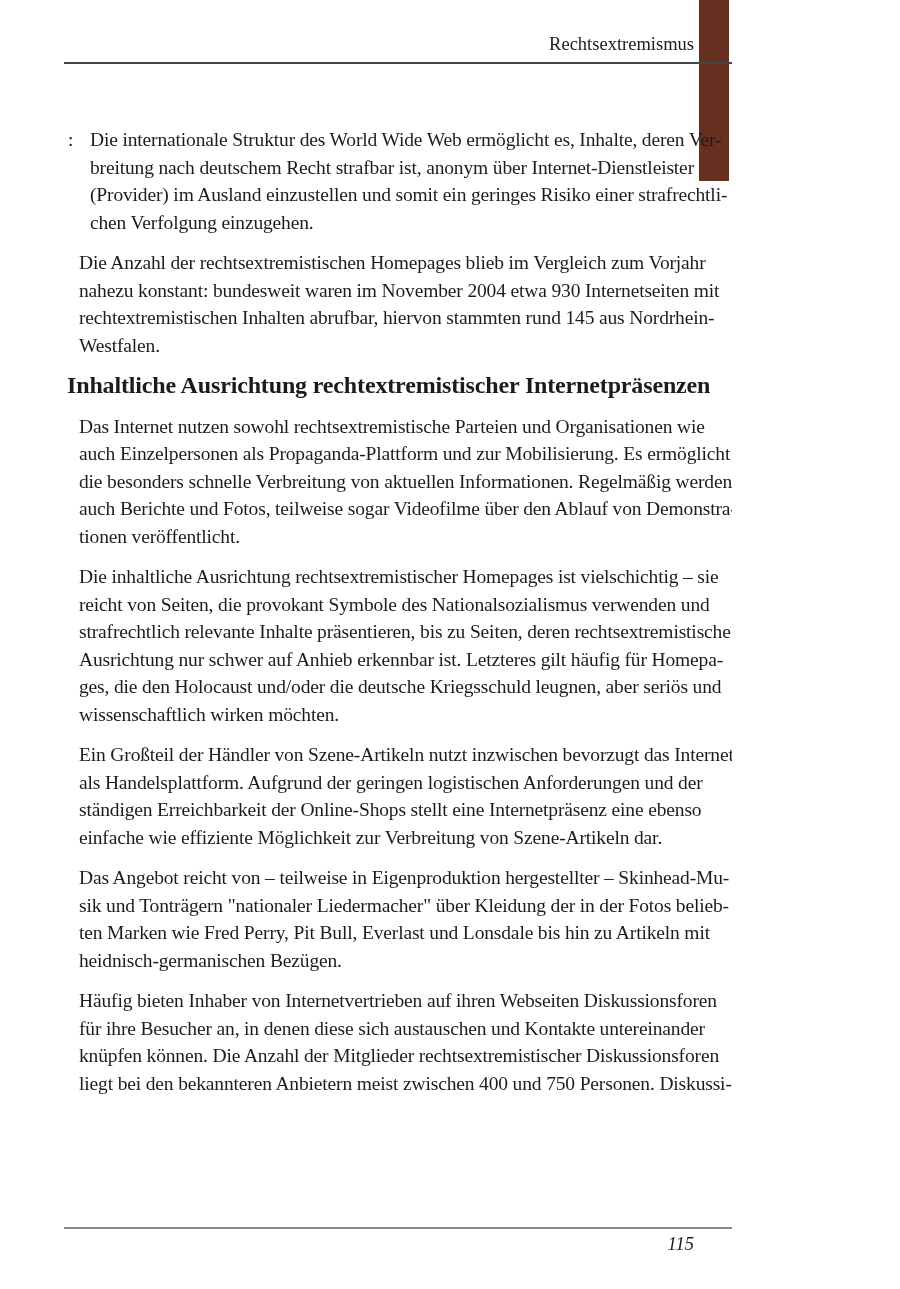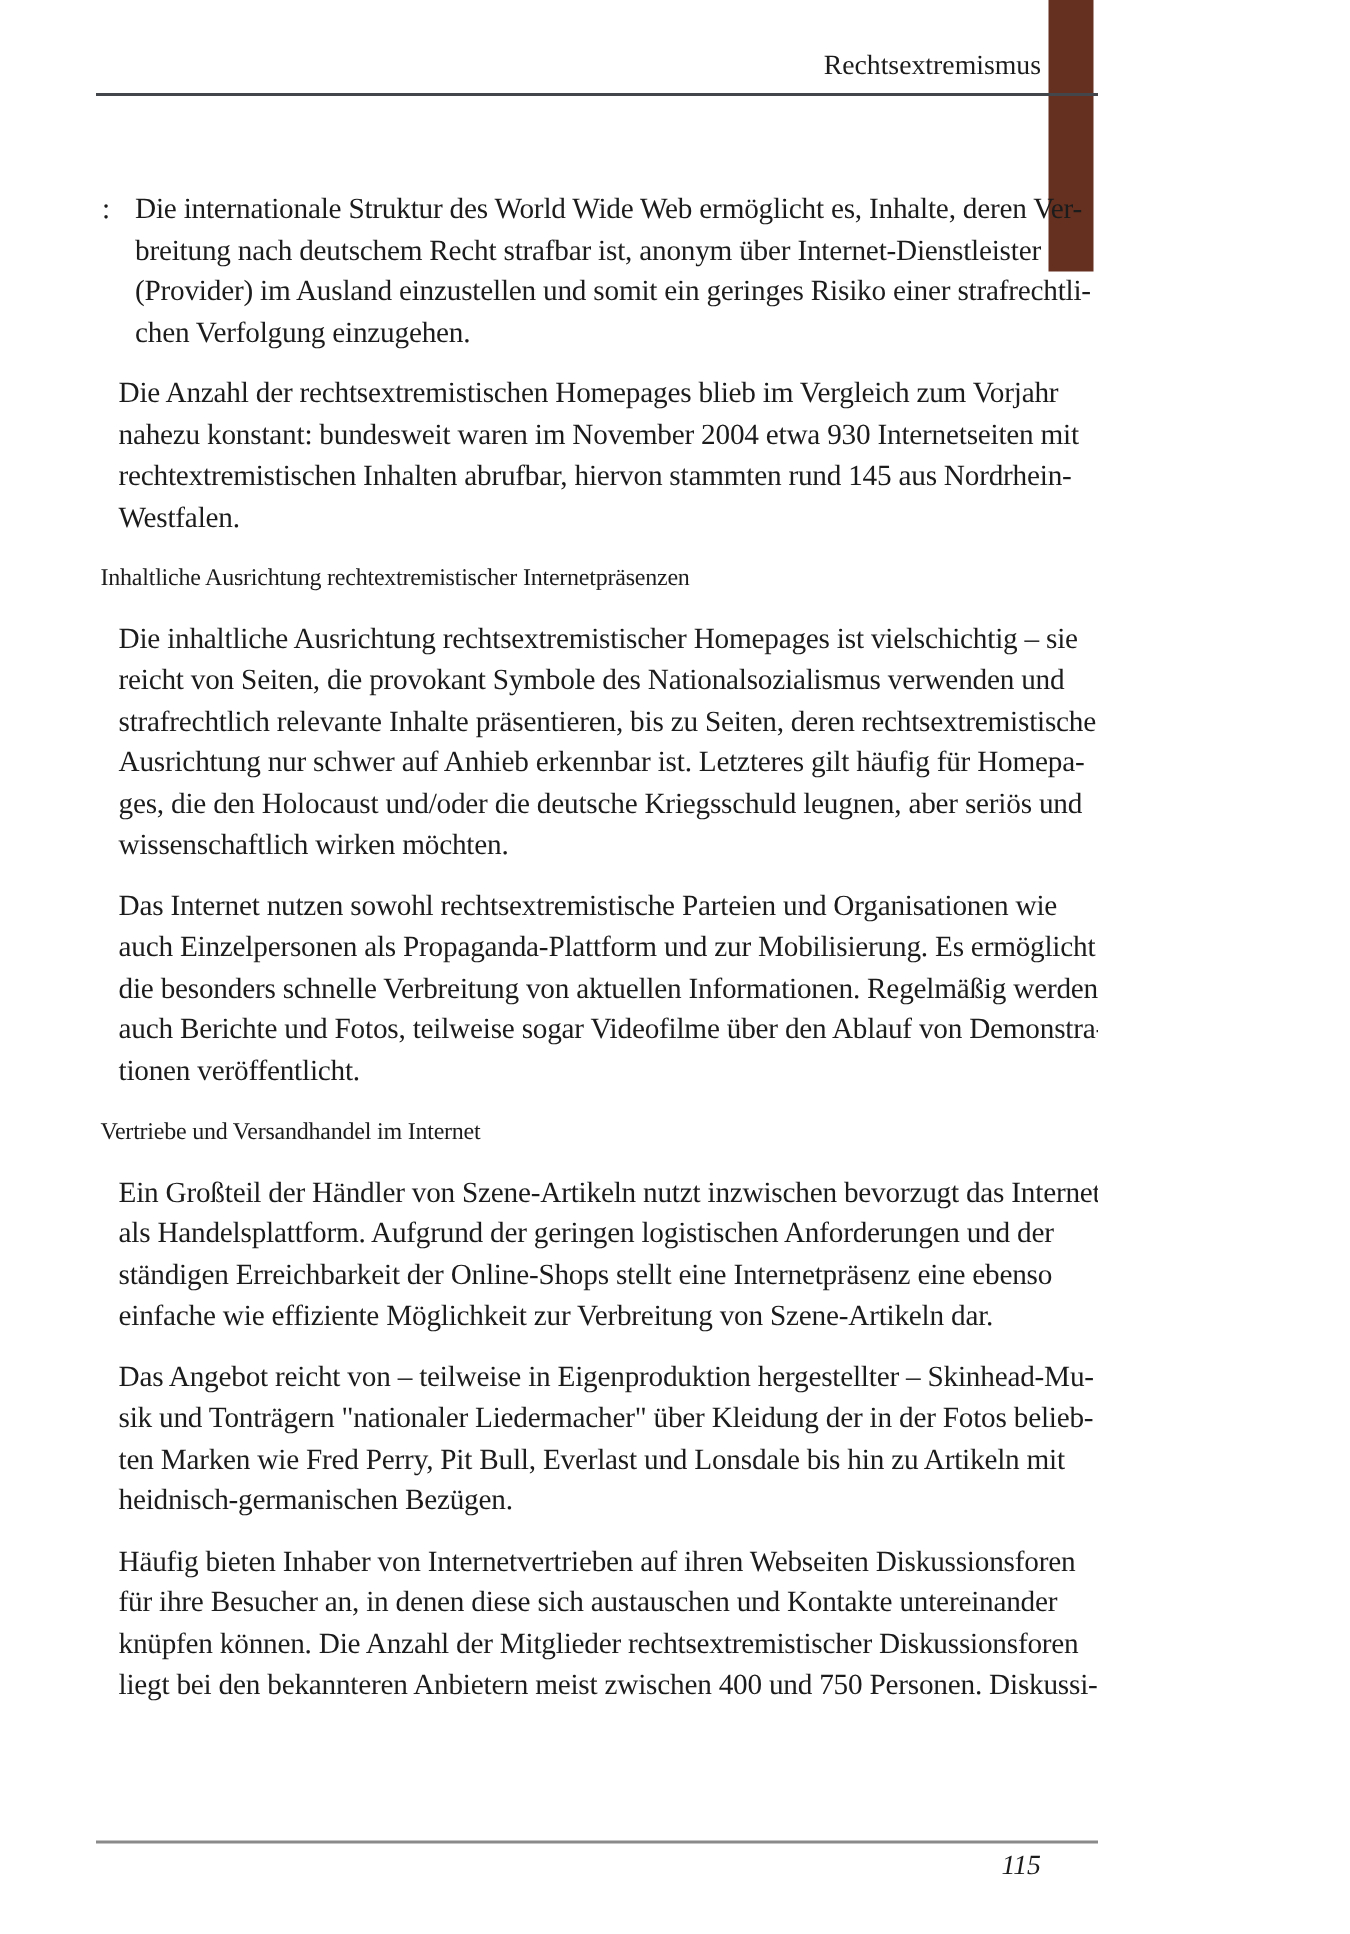--- a/index.html
+++ b/index.html
@@ -50,22 +50,22 @@
     line-height: 27.5px;
     letter-spacing: -0.15px;
     text-align: left;
   }
   .para {
     margin: 0 0 13px 12px;
     white-space: pre-line;
   }
   .heading {
     margin: 0 0 13px 0;
-    font-weight: normal;
-    font-size: 16px;
+    font-weight: bold;
+    font-size: 24px;
     line-height: 27.5px;
     white-space: pre-line;
   }
   .list-item {
     position: relative;
     margin: 0 0 13px 0;
     padding-left: 23px;
   }
   .list-marker {
     position: absolute;
@@ -108,32 +108,31 @@
   <main class="content" id="content">
       <div class="list-item"><span class="list-marker">:</span><span class="list-text">Die internationale Struktur des World Wide Web ermöglicht es, Inhalte, deren Ver-
 breitung nach deutschem Recht strafbar ist, anonym über Internet-Dienstleister
 (Provider) im Ausland einzustellen und somit ein geringes Risiko einer strafrechtli-
 chen Verfolgung einzugehen.</span></div>
       <p class="para">Die Anzahl der rechtsextremistischen Homepages blieb im Vergleich zum Vorjahr
 nahezu konstant: bundesweit waren im November 2004 etwa 930 Internetseiten mit
 rechtextremistischen Inhalten abrufbar, hiervon stammten rund 145 aus Nordrhein-
 Westfalen.</p>
       <h2 class="heading">Inhaltliche Ausrichtung rechtextremistischer Internetpräsenzen</h2>
+      <p class="para">Das Internet nutzen sowohl rechtsextremistische Parteien und Organisationen wie
+auch Einzelpersonen als Propaganda-Plattform und zur Mobilisierung. Es ermöglicht
+die besonders schnelle Verbreitung von aktuellen Informationen. Regelmäßig werden
+auch Berichte und Fotos, teilweise sogar Videofilme über den Ablauf von Demonstra-
+tionen veröffentlicht.</p>
       <p class="para">Die inhaltliche Ausrichtung rechtsextremistischer Homepages ist vielschichtig – sie
 reicht von Seiten, die provokant Symbole des Nationalsozialismus verwenden und
 strafrechtlich relevante Inhalte präsentieren, bis zu Seiten, deren rechtsextremistische
 Ausrichtung nur schwer auf Anhieb erkennbar ist. Letzteres gilt häufig für Homepa-
 ges, die den Holocaust und/oder die deutsche Kriegsschuld leugnen, aber seriös und
 wissenschaftlich wirken möchten.</p>
-      <p class="para">Das Internet nutzen sowohl rechtsextremistische Parteien und Organisationen wie
-auch Einzelpersonen als Propaganda-Plattform und zur Mobilisierung. Es ermöglicht
-die besonders schnelle Verbreitung von aktuellen Informationen. Regelmäßig werden
-auch Berichte und Fotos, teilweise sogar Videofilme über den Ablauf von Demonstra-
-tionen veröffentlicht.</p>
-      <h2 class="heading">Vertriebe und Versandhandel im Internet</h2>
       <p class="para">Ein Großteil der Händler von Szene-Artikeln nutzt inzwischen bevorzugt das Internet
 als Handelsplattform. Aufgrund der geringen logistischen Anforderungen und der
 ständigen Erreichbarkeit der Online-Shops stellt eine Internetpräsenz eine ebenso
 einfache wie effiziente Möglichkeit zur Verbreitung von Szene-Artikeln dar.</p>
       <p class="para">Das Angebot reicht von – teilweise in Eigenproduktion hergestellter – Skinhead-Mu-
 sik und Tonträgern "nationaler Liedermacher" über Kleidung der in der Fotos belieb-
 ten Marken wie Fred Perry, Pit Bull, Everlast und Lonsdale bis hin zu Artikeln mit
 heidnisch-germanischen Bezügen.</p>
       <p class="para">Häufig bieten Inhaber von Internetvertrieben auf ihren Webseiten Diskussionsforen
 für ihre Besucher an, in denen diese sich austauschen und Kontakte untereinander

